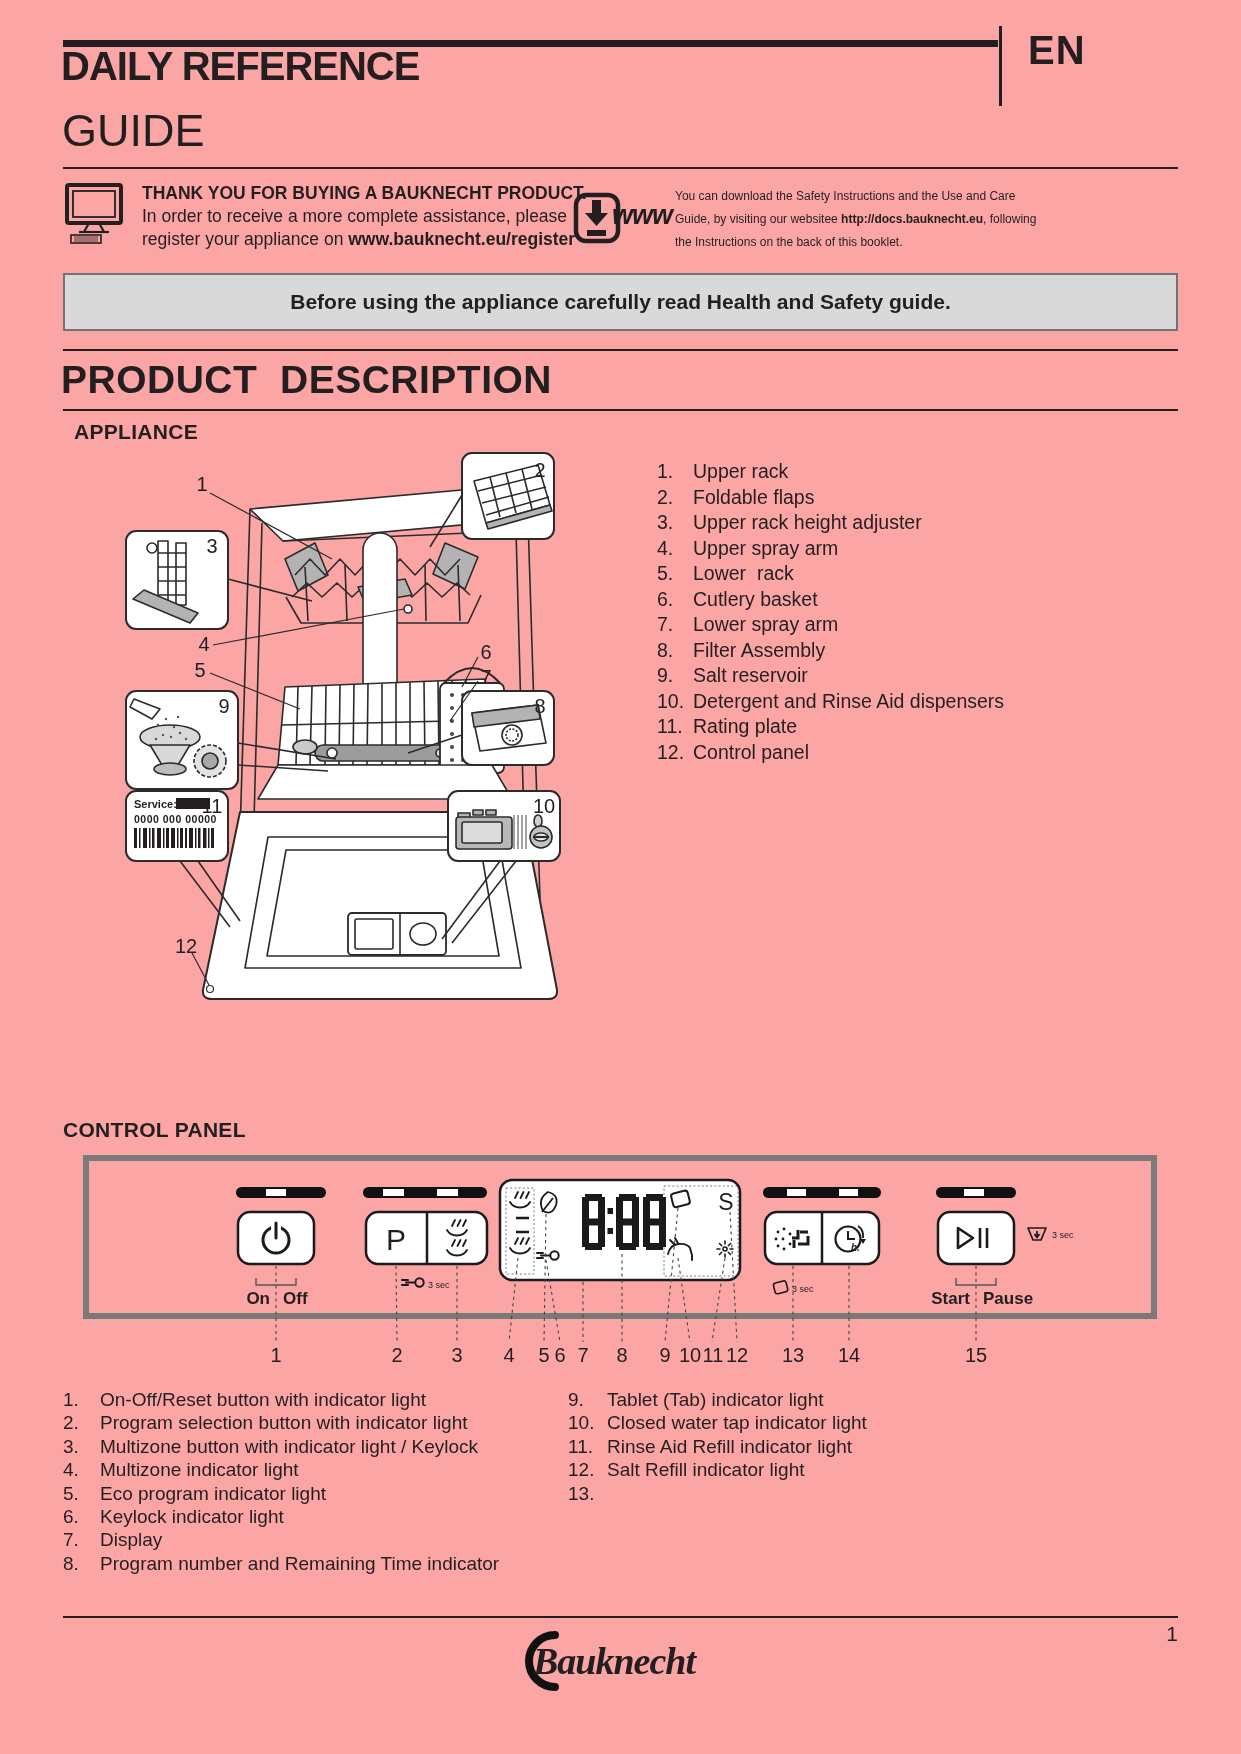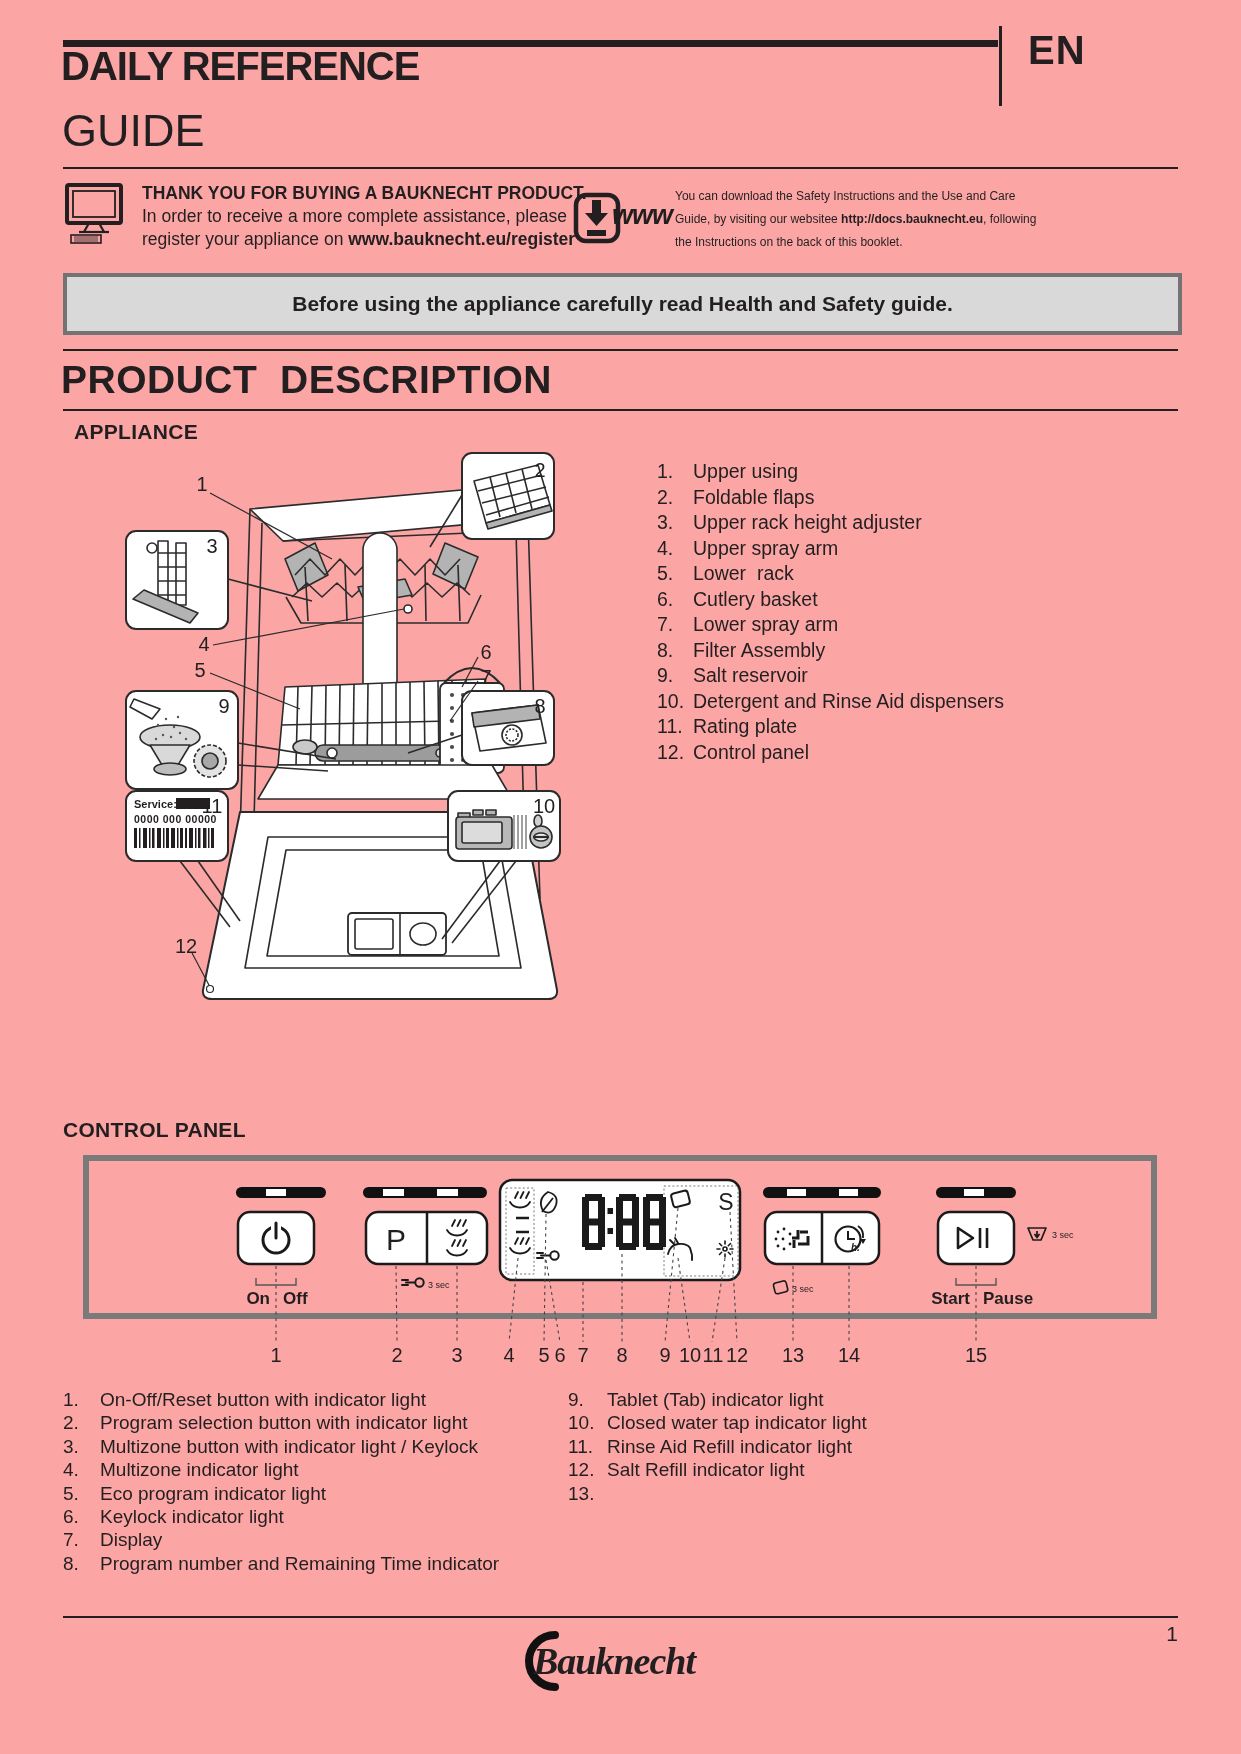--- a/index.html
+++ b/index.html
@@ -14,21 +14,21 @@
   .title2{left:62px;top:105px;font-size:45px;font-weight:400;letter-spacing:0;}
   .hdrule{left:63px;top:167px;width:1115px;height:2px;background:#231f20;}
   
   .regtext{left:142px;top:182px;width:450px;font-size:17.5px;line-height:23px;}
   .regtext .b{font-weight:700;}
   .dltext{left:675px;top:185px;width:372px;font-size:12px;line-height:23px;}
   .dltext .b{font-weight:700;}
   .wwwtext{left:612px;top:200px;font-size:27px;font-weight:700;font-style:italic;letter-spacing:-1px;}
   
   .banner{left:63px;top:273px;width:1111px;height:54px;background:#d9d9d9;
-          border:4px solid #737373;display:flex;align-items:center;justify-content:center;}
+          border:2px solid #737373;display:flex;align-items:center;justify-content:center;}
   .banner span{font-size:21px;font-weight:700;}
   
   .pdrule1{left:63px;top:349px;width:1115px;height:2px;background:#231f20;}
   .pdtitle{left:61px;top:358px;font-size:39px;font-weight:800;letter-spacing:0.5px;white-space:pre;}
   .pdrule2{left:63px;top:409px;width:1115px;height:2px;background:#231f20;}
   .apphead{left:74px;top:420px;font-size:21px;font-weight:700;letter-spacing:0.3px;}
   
   .applist{left:657px;top:460px;width:480px;font-size:19.5px;}
   .applist .row{display:flex;height:25.5px;align-items:baseline;}
   .applist .n{width:36px;flex:none;}
@@ -302,21 +302,21 @@
       <text x="112" y="366">11</text>
       <text x="86" y="506">12</text>
     </g>
     <text x="34" y="361" font-size="11" font-weight="700">Service:</text>
     <text x="34" y="376" font-size="10.5" font-weight="700" letter-spacing="0.5">0000 000 00000</text>
   </svg>
 
   <div class="abs applist">
     <div class="row">
         <span class="n">1.</span>
-        <span class="t">Upper using</span>
+        <span class="t">Upper rack</span>
       </div>
     <div class="row">
         <span class="n">2.</span>
         <span class="t">Foldable flaps</span>
       </div>
     <div class="row">
         <span class="n">3.</span>
         <span class="t">Upper rack height adjuster</span>
       </div>
     <div class="row">

